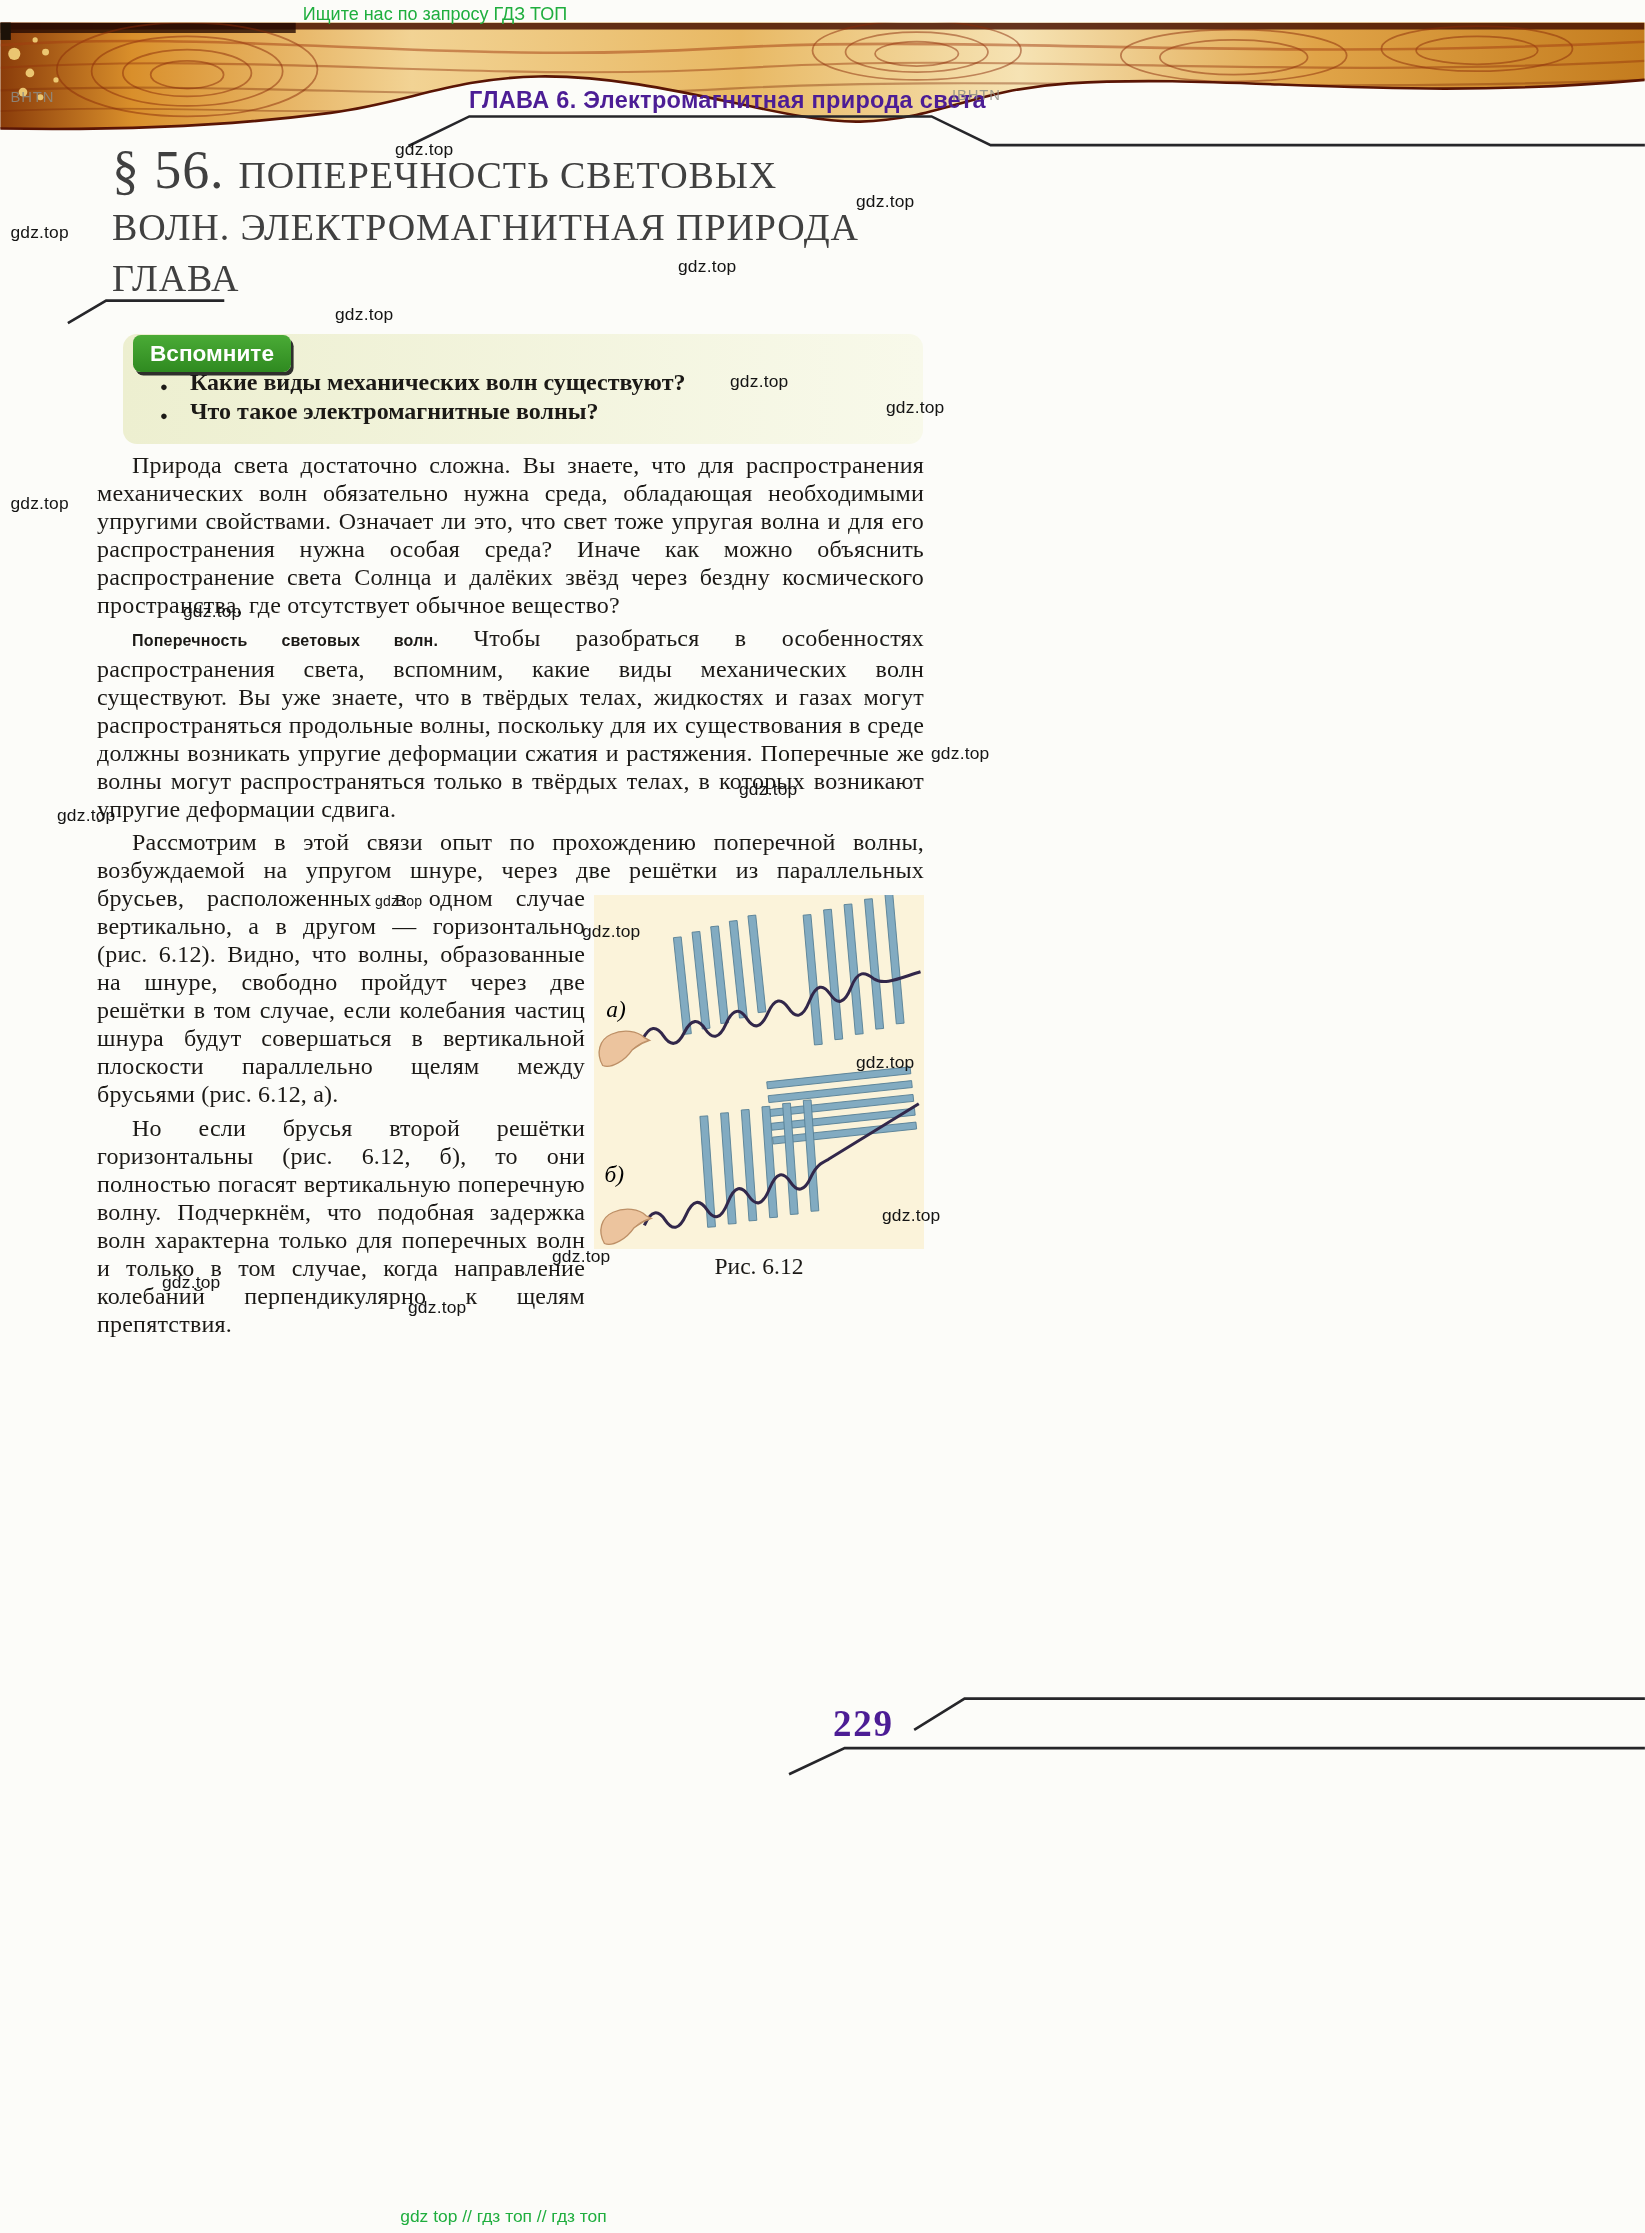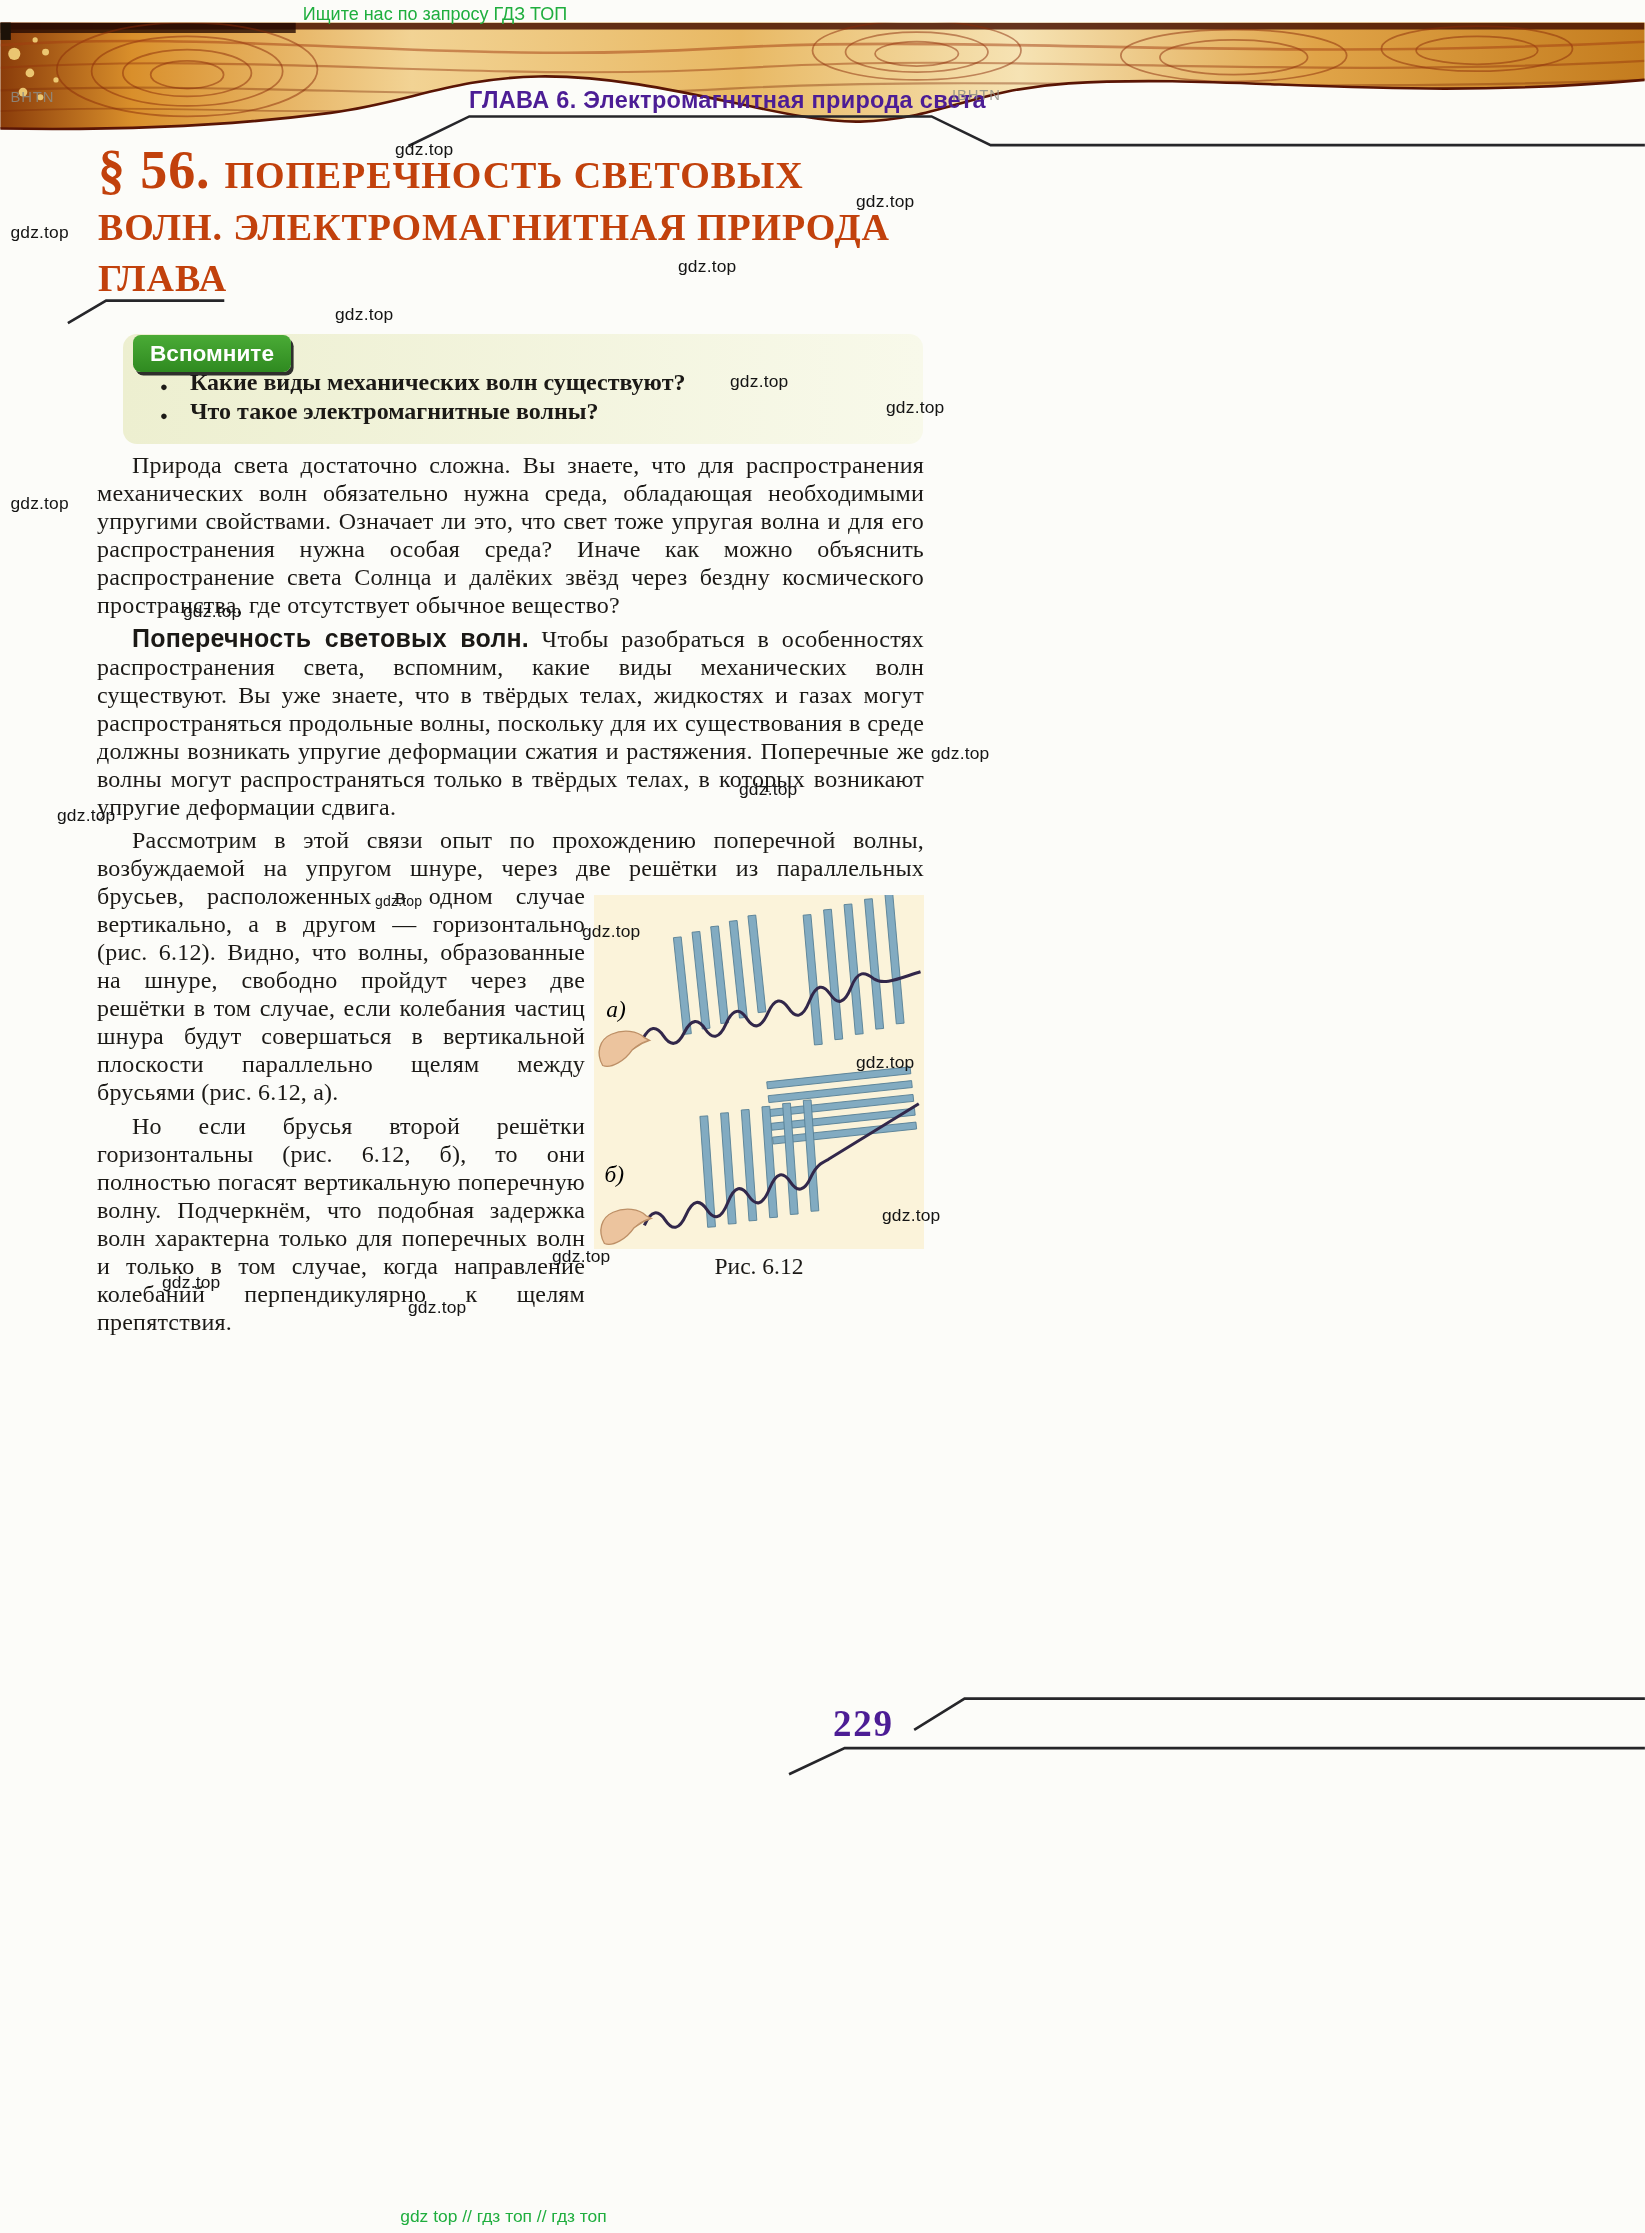--- a/index.html
+++ b/index.html
@@ -20,21 +20,21 @@
   #band{position:absolute;left:0;top:0;z-index:0;}
   #rules{position:absolute;left:0;top:0;z-index:1;pointer-events:none;}
   #chapter{position:absolute;left:469px;top:87px;font-family:"Liberation Sans",sans-serif;
       font-weight:bold;font-size:23.5px;color:#4c1d95;letter-spacing:0.3px;z-index:2;}
   .edge-label{position:absolute;color:#8e8d85;font-size:14.8px;font-family:"Liberation Sans",sans-serif;
       opacity:.85;letter-spacing:0.9px;z-index:2;}
   #edge-left{left:10.4px;top:89px;}
   #edge-right{left:952px;top:87px;}
 
   
-  .title-line{position:absolute;left:98px;font-weight:bold;letter-spacing:0.9px;z-index:2;color:#c2410c;}
+  .title-line{position:absolute;left:112px;font-weight:normal;letter-spacing:0.9px;z-index:2;color:#404040;}
   #title-l1{top:139px;display:flex;align-items:baseline;gap:14px;}
   #title-number{font-size:54px;}
   #title-rest,#title-l2,#title-l3{font-size:38px;}
   #title-l2{top:205px;}
   #title-l3{top:256px;}
 
   
   #recall-bar{position:absolute;left:123px;top:334px;width:800px;height:110px;z-index:1;
       background:linear-gradient(90deg,#edefd0,#f8f9ea);border-radius:14px;}
   #recall-pill{position:absolute;left:97px;top:335px;width:158px;height:37px;z-index:3;
@@ -48,21 +48,21 @@
   .recall-item::before{content:"\25CF";position:absolute;left:7px;top:3.5px;font-size:13px;}
 
   
   #flow{position:absolute;left:97px;top:451px;width:827px;z-index:2;
       font-size:24px;line-height:28px;text-align:justify;letter-spacing:0.2px;}
   #flow p{margin:0 0 5.2px 0;text-indent:35px;}
   #p3wide{margin:0 !important;text-align-last:justify;}
   #narrowcol{width:488px;}
   #p3narrow{text-indent:0 !important;margin:0 0 5.2px 0 !important;}
   #p4{margin:0 !important;}
-  .lead{font-family:"Liberation Sans",sans-serif;font-size:25px;letter-spacing:0.2px;}
+  .lead{font-family:"Liberation Sans",sans-serif;font-size:16px;letter-spacing:0.2px;}
 
   
   #figure{position:absolute;left:594px;top:895px;width:330px;height:354px;z-index:5;
       background:var(--fig-bg,#fbf3da);}
   #figcaption{position:absolute;left:594px;top:1253px;width:330px;text-align:center;
       font-size:23.5px;z-index:5;}
 
   
   #pagenum{position:absolute;left:833px;top:1702px;font-size:37px;font-weight:bold;
       letter-spacing:1.7px;z-index:2;color:#4c1d95;}

